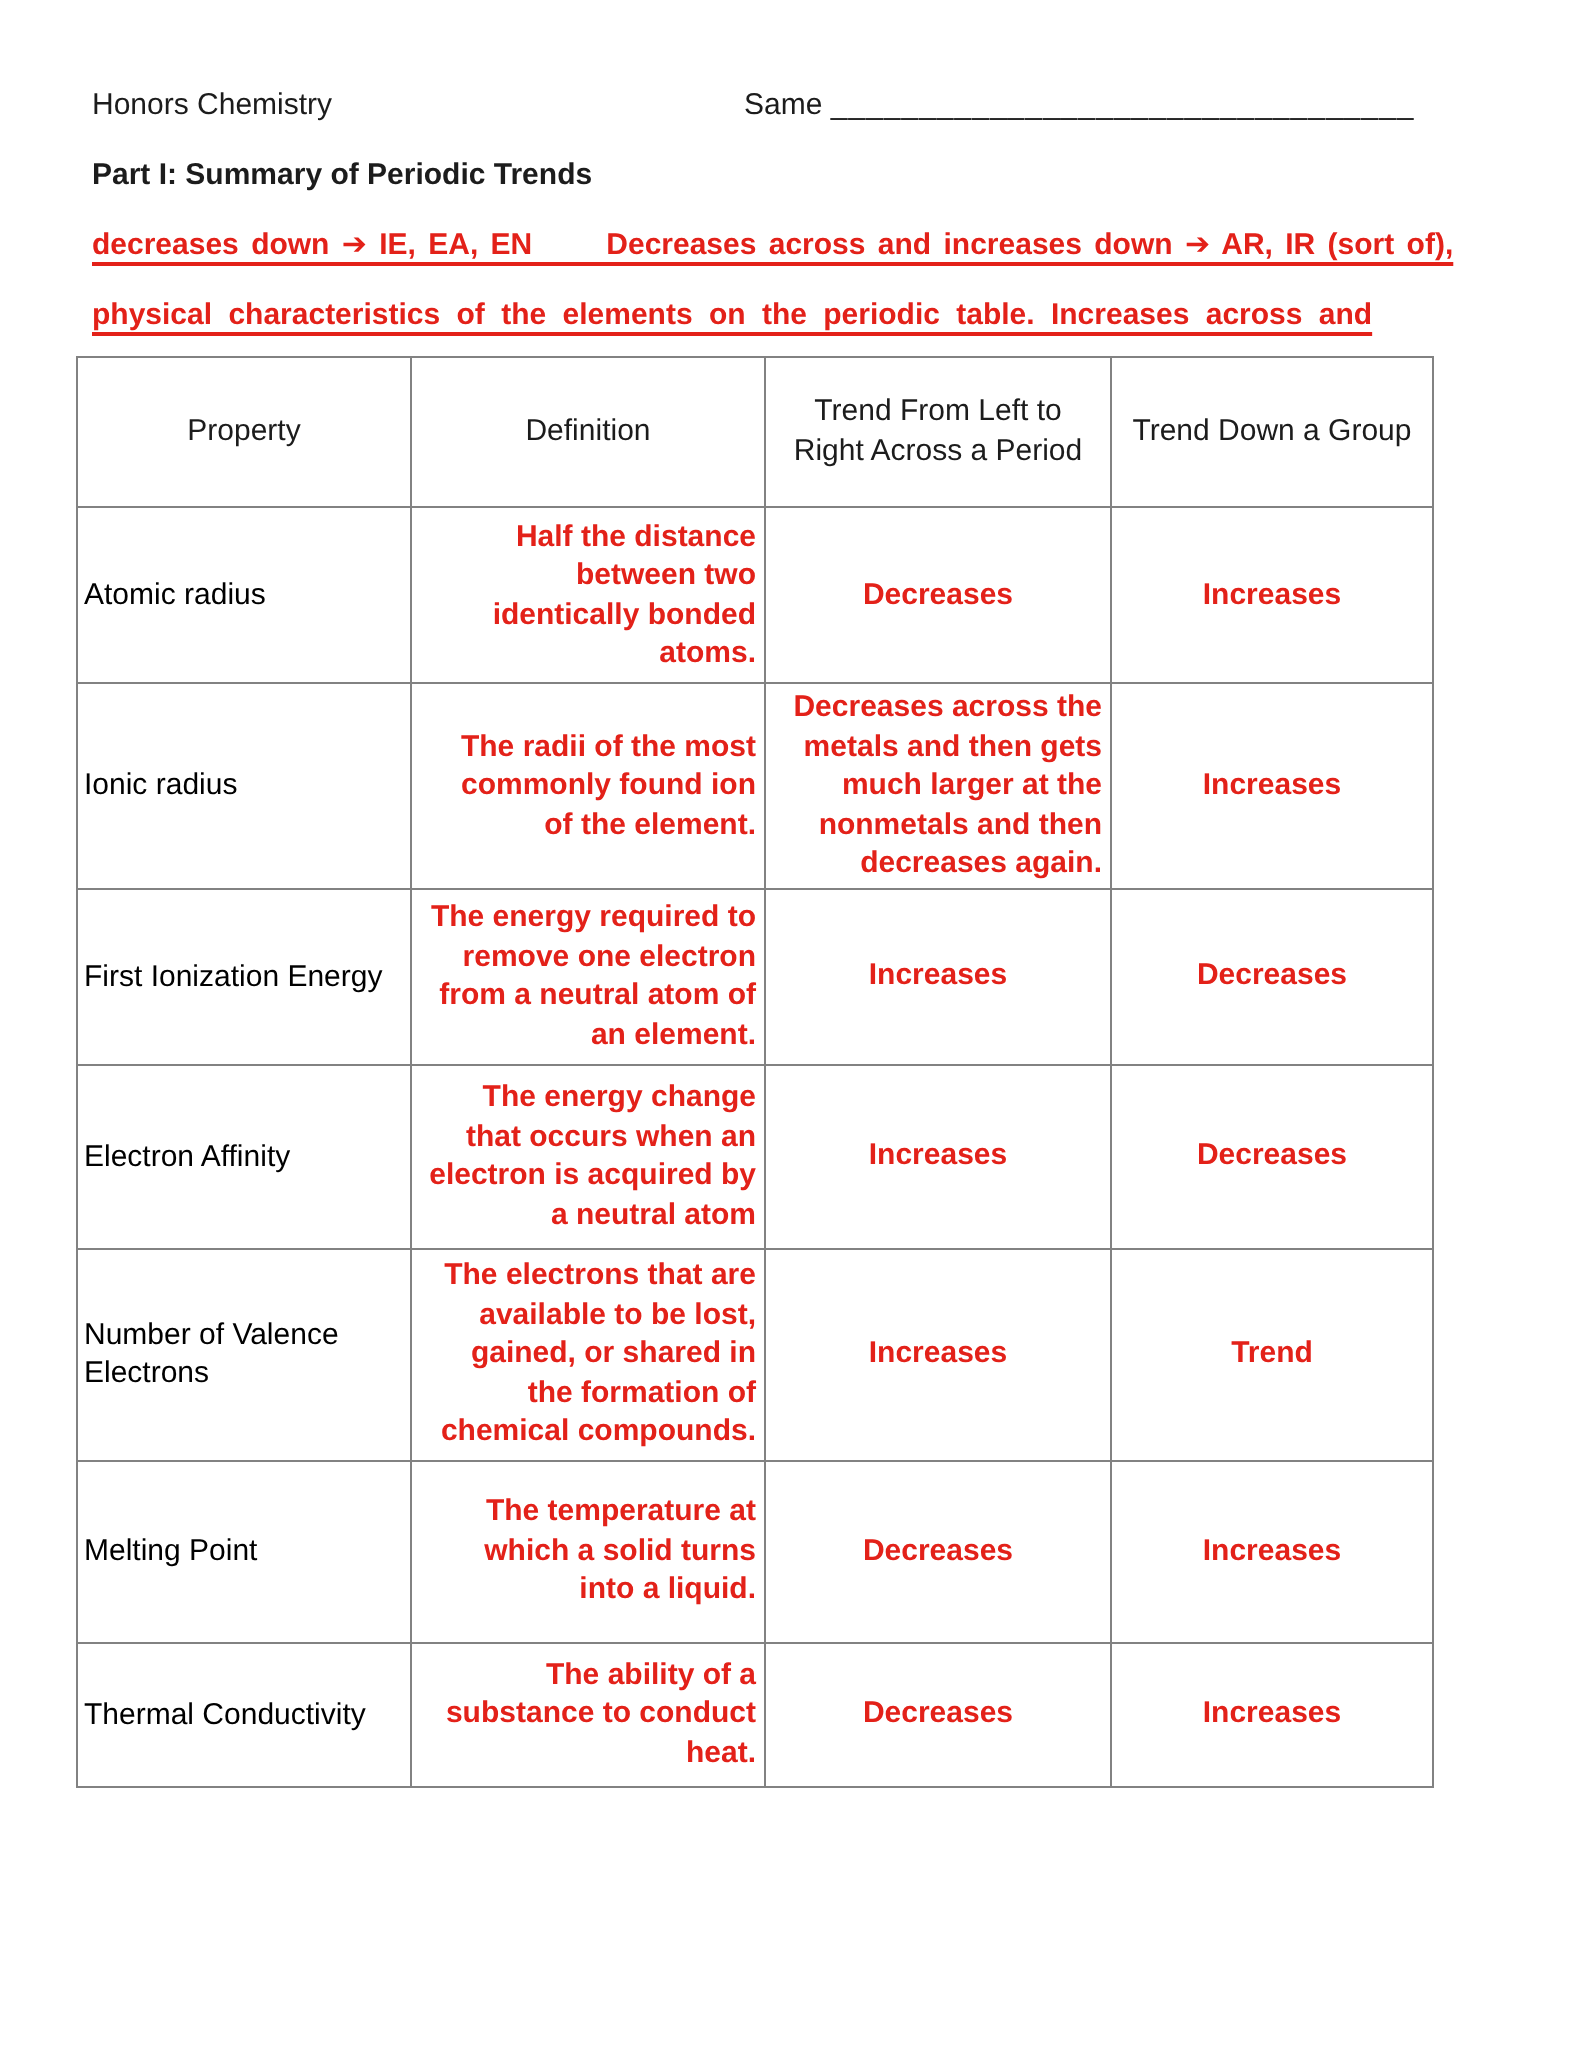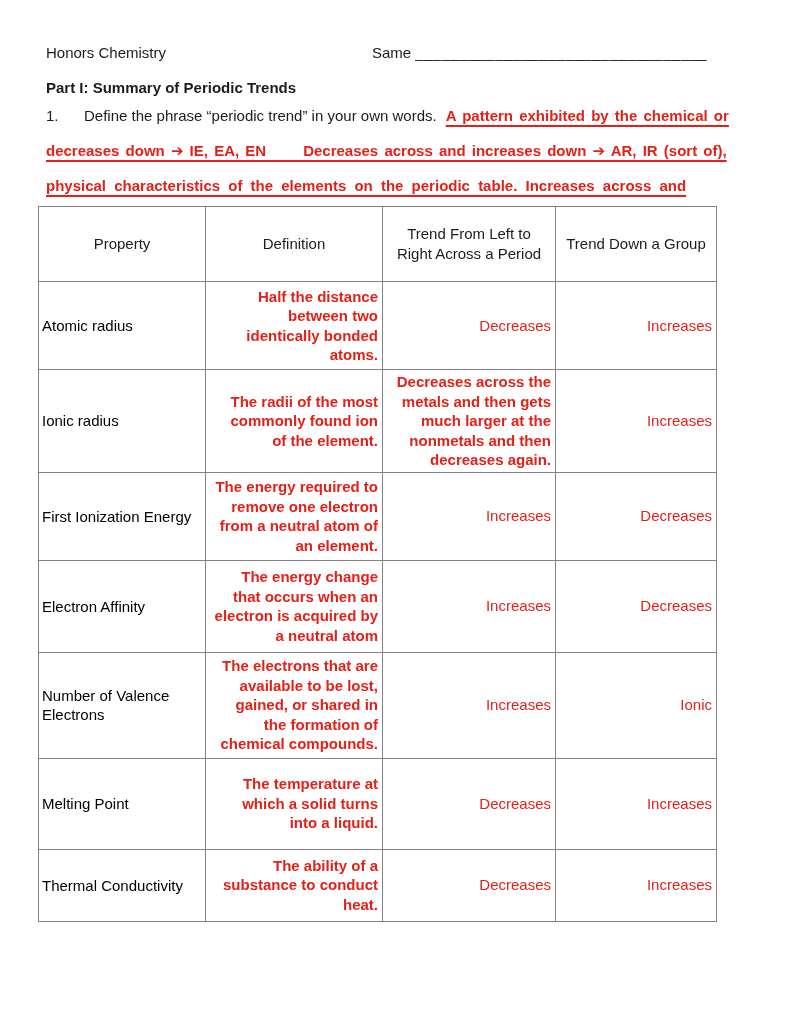--- a/index.html
+++ b/index.html
@@ -63,40 +63,37 @@
   .trends th {
     font-weight: normal; text-align: center; line-height: 20px;
     padding: 0 6px; color: #1c1c1c;
   }
   td.prop { text-align: left; line-height: 19px; padding: 0 3px; color: #000000; }
   td.def, td.redleft {
     text-align: right; padding: 2px 4px 2px 7px;
     color: #e32119; font-weight: bold; line-height: 19.5px; margin-left: 44px;
   }
   td.trend {
-    text-align: right; color: #e32119; font-weight: normal; line-height: 19.5px;
+    text-align: center; color: #e32119; font-weight: bold; line-height: 19.5px;
     padding: 0 4px;
   }
 </style>
 </head>
 <body>
 
 <div class="doc">
 
   <div class="hrow hrow-1">
     <span>Honors Chemistry</span>
     <span class="h-mid"><span>Same</span> <span class="blank">_________________________________</span></span>
   </div>
 
 
   <div class="part-heading">Part I: Summary of Periodic Trends</div>
 
-  <div class="qline">
-    <span class="qnum">1.</span><span class="qprompt">Define the phrase “periodic trend” in your own words.</span><span class="ans">A pattern exhibited by the chemical or</span>
-  </div>
   <div class="ansline ans">decreases down ➔ IE, EA, EN&nbsp;&nbsp;&nbsp;&nbsp;&nbsp; Decreases across and increases down ➔ AR, IR (sort of),</div>
   <div class="ansline ans stretch">physical characteristics of the elements on the periodic table.  Increases across and</div>
 
   <table class="trends">
     <colgroup>
         <col class="c1">
         <col class="c2">
         <col class="c3">
         <col class="c4">
       </colgroup>
@@ -130,21 +127,21 @@
       <tr>
         <td class="prop">Electron Affinity</td>
         <td class="def">The energy change that occurs when an electron is acquired by a neutral atom</td>
         <td class="trend">Increases</td>
         <td class="trend">Decreases</td>
       </tr>
       <tr>
         <td class="prop">Number of Valence Electrons</td>
         <td class="def">The electrons that are available to be lost, gained, or shared in the formation of chemical compounds.</td>
         <td class="trend">Increases</td>
-        <td class="trend">Ionic</td>
+        <td class="trend">Trend</td>
       </tr>
       <tr>
         <td class="prop">Melting Point</td>
         <td class="def">The temperature at which a solid turns into a liquid.</td>
         <td class="trend">Decreases</td>
         <td class="trend">Increases</td>
       </tr>
       <tr>
         <td class="prop">Thermal Conductivity</td>
         <td class="def">The ability of a substance to conduct heat.</td>

